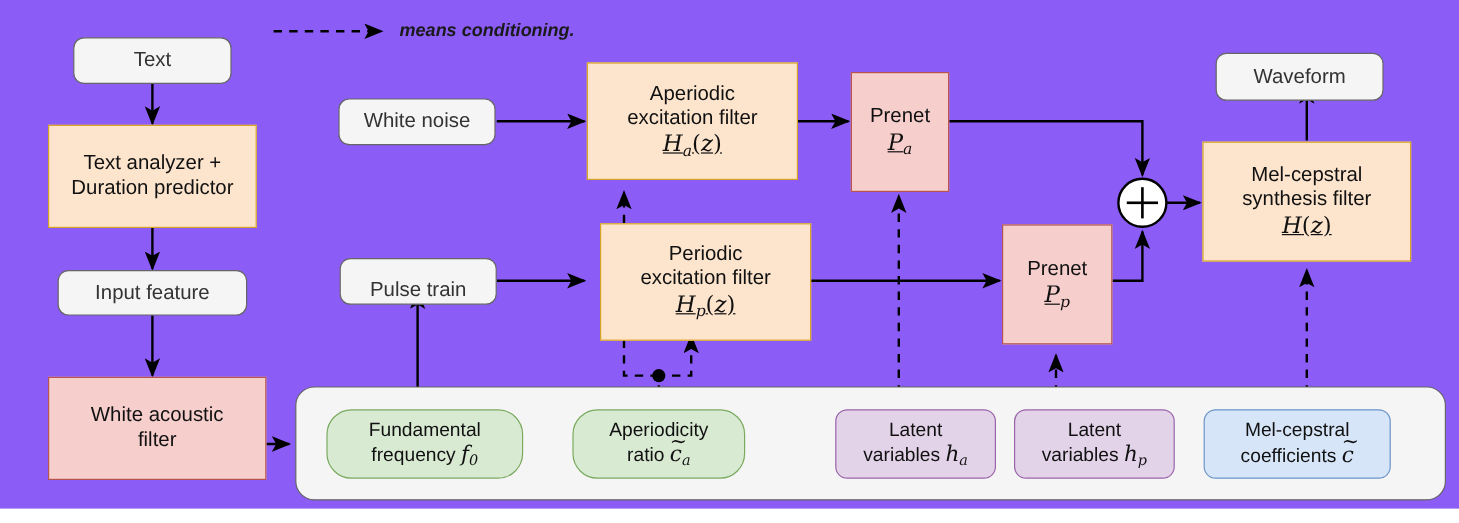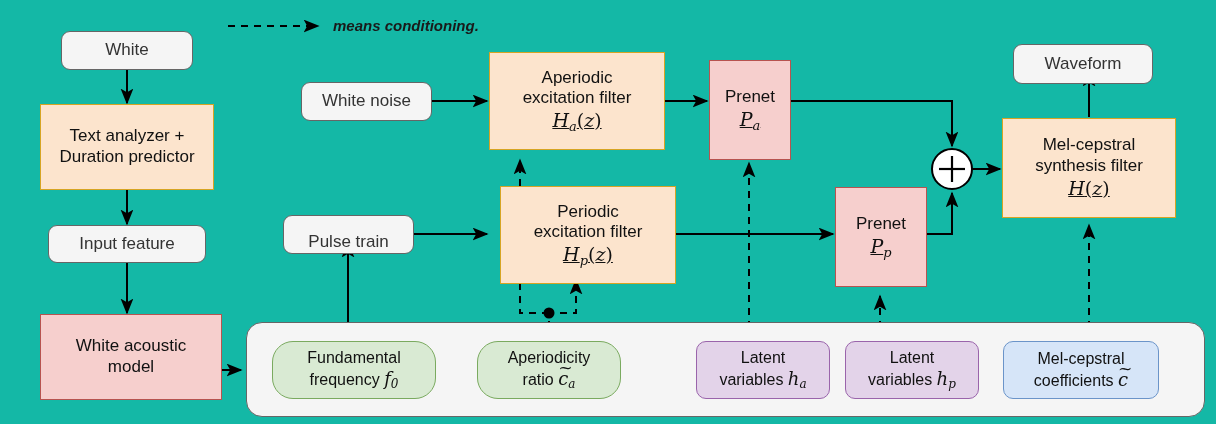--- a/index.html
+++ b/index.html
@@ -1,17 +1,17 @@
 <!DOCTYPE html>
 <html><head>
 <meta charset="utf-8">
 <style>
   html,body{margin:0;padding:0;background:#ffffff;}
   body{font-family:"Liberation Sans", sans-serif;}
-  #stage{position:relative;width:1216px;height:424px;background:#14b8a6;overflow:hidden;}
+  #stage{position:relative;width:1216px;height:424px;background:#8b5cf6;overflow:hidden;}
   #svg-layer{position:absolute;left:0;top:0;width:1216px;height:436px;}
 
   .node{position:absolute;box-sizing:border-box;display:flex;align-items:center;justify-content:center;
         text-align:center;line-height:1.22;color:#111111;font-size:17px;}
   .node .lines{padding:0 4px;}
 
   
   .pill{background:#f5f5f5;border:1.6px solid #666666;border-radius:9px;color:#333333;}
   
   .orange{background:#fce4cd;border:1.8px solid #d6a423;}
@@ -103,42 +103,42 @@
     </g>
 
     <circle cx="952" cy="169" r="20" fill="#ffffff" stroke="#000000" stroke-width="2"></circle>
     <line x1="939" y1="169" x2="965" y2="169" stroke="#000000" stroke-width="2.2"></line>
     <line x1="952" y1="156" x2="952" y2="182" stroke="#000000" stroke-width="2.2"></line>
   </svg>
 
   <div class="legend-text" style="left:333px;top:17px;">means conditioning.</div>
 
   <div class="node pill" style="left:61px;top:31px;width:132px;height:39px;">
-    <span class="lines">White</span>
+    <span class="lines">Text</span>
   </div>
 
   <div class="node orange" style="left:40px;top:104px;width:174px;height:86px;">
     <span class="lines">
       <span>Text analyzer +</span><br>
       <span>Duration predictor</span>
     </span>
   </div>
 
   <div class="node pill" style="left:48px;top:225px;width:158px;height:38px;">
     <span class="lines">Input feature</span>
   </div>
 
   <div class="node pink" style="left:40px;top:314px;width:182px;height:86px;">
     <span class="lines">
       <span>White acoustic</span><br>
-      <span>model</span>
-    </span>
-  </div>
-
-  <div class="node pill" style="left:301px;top:82px;width:131px;height:39px;">
+      <span>filter</span>
+    </span>
+  </div>
+
+  <div class="node pill" style="left:282px;top:82px;width:131px;height:39px;">
     <span class="lines">White noise</span>
   </div>
 
   <div class="node pill" style="left:283px;top:215px;width:131px;height:39px;align-items:flex-end;">
     <span class="lines">Pulse train</span>
   </div>
 
   <div class="node orange" style="left:489px;top:52px;width:176px;height:98px;">
     <span class="lines">
       <span>Aperiodic</span><br>

